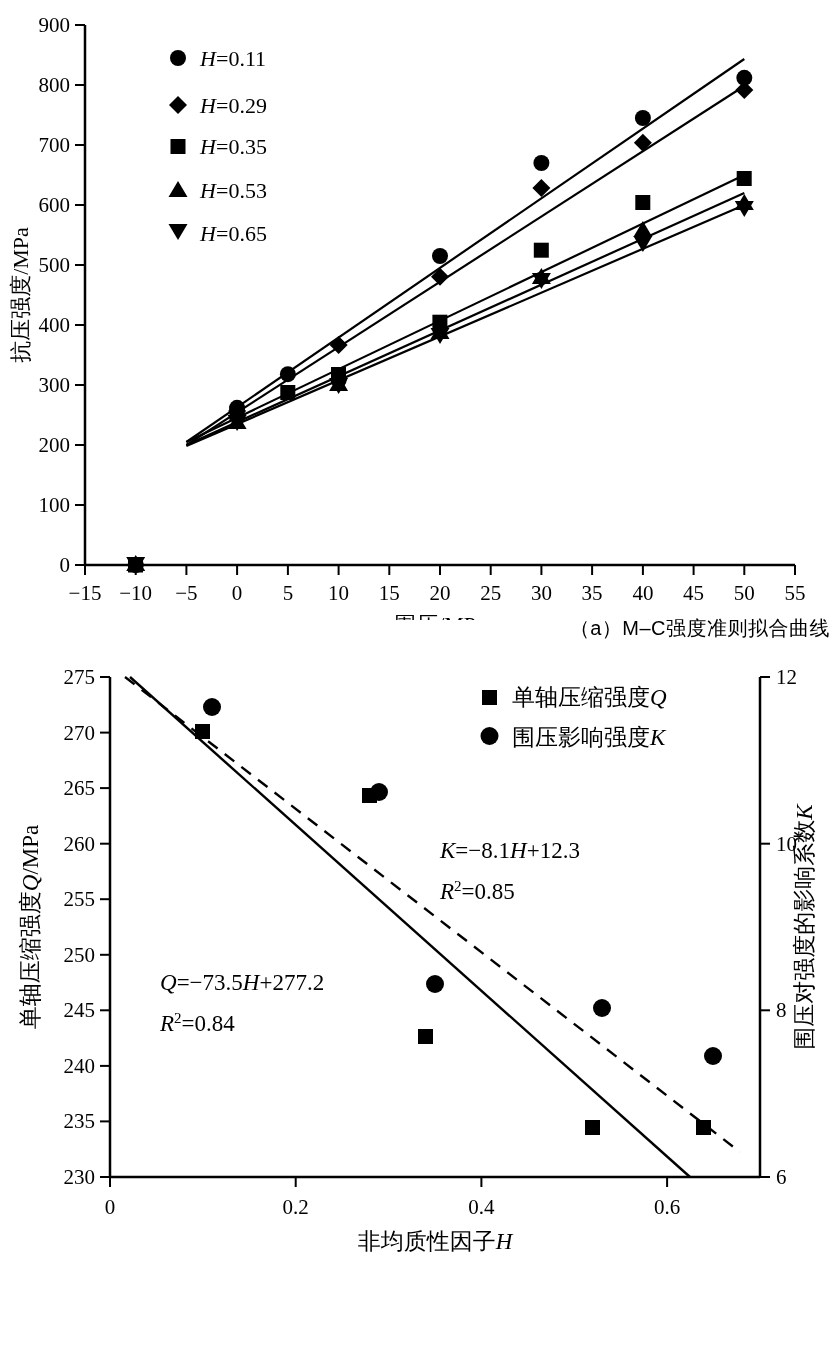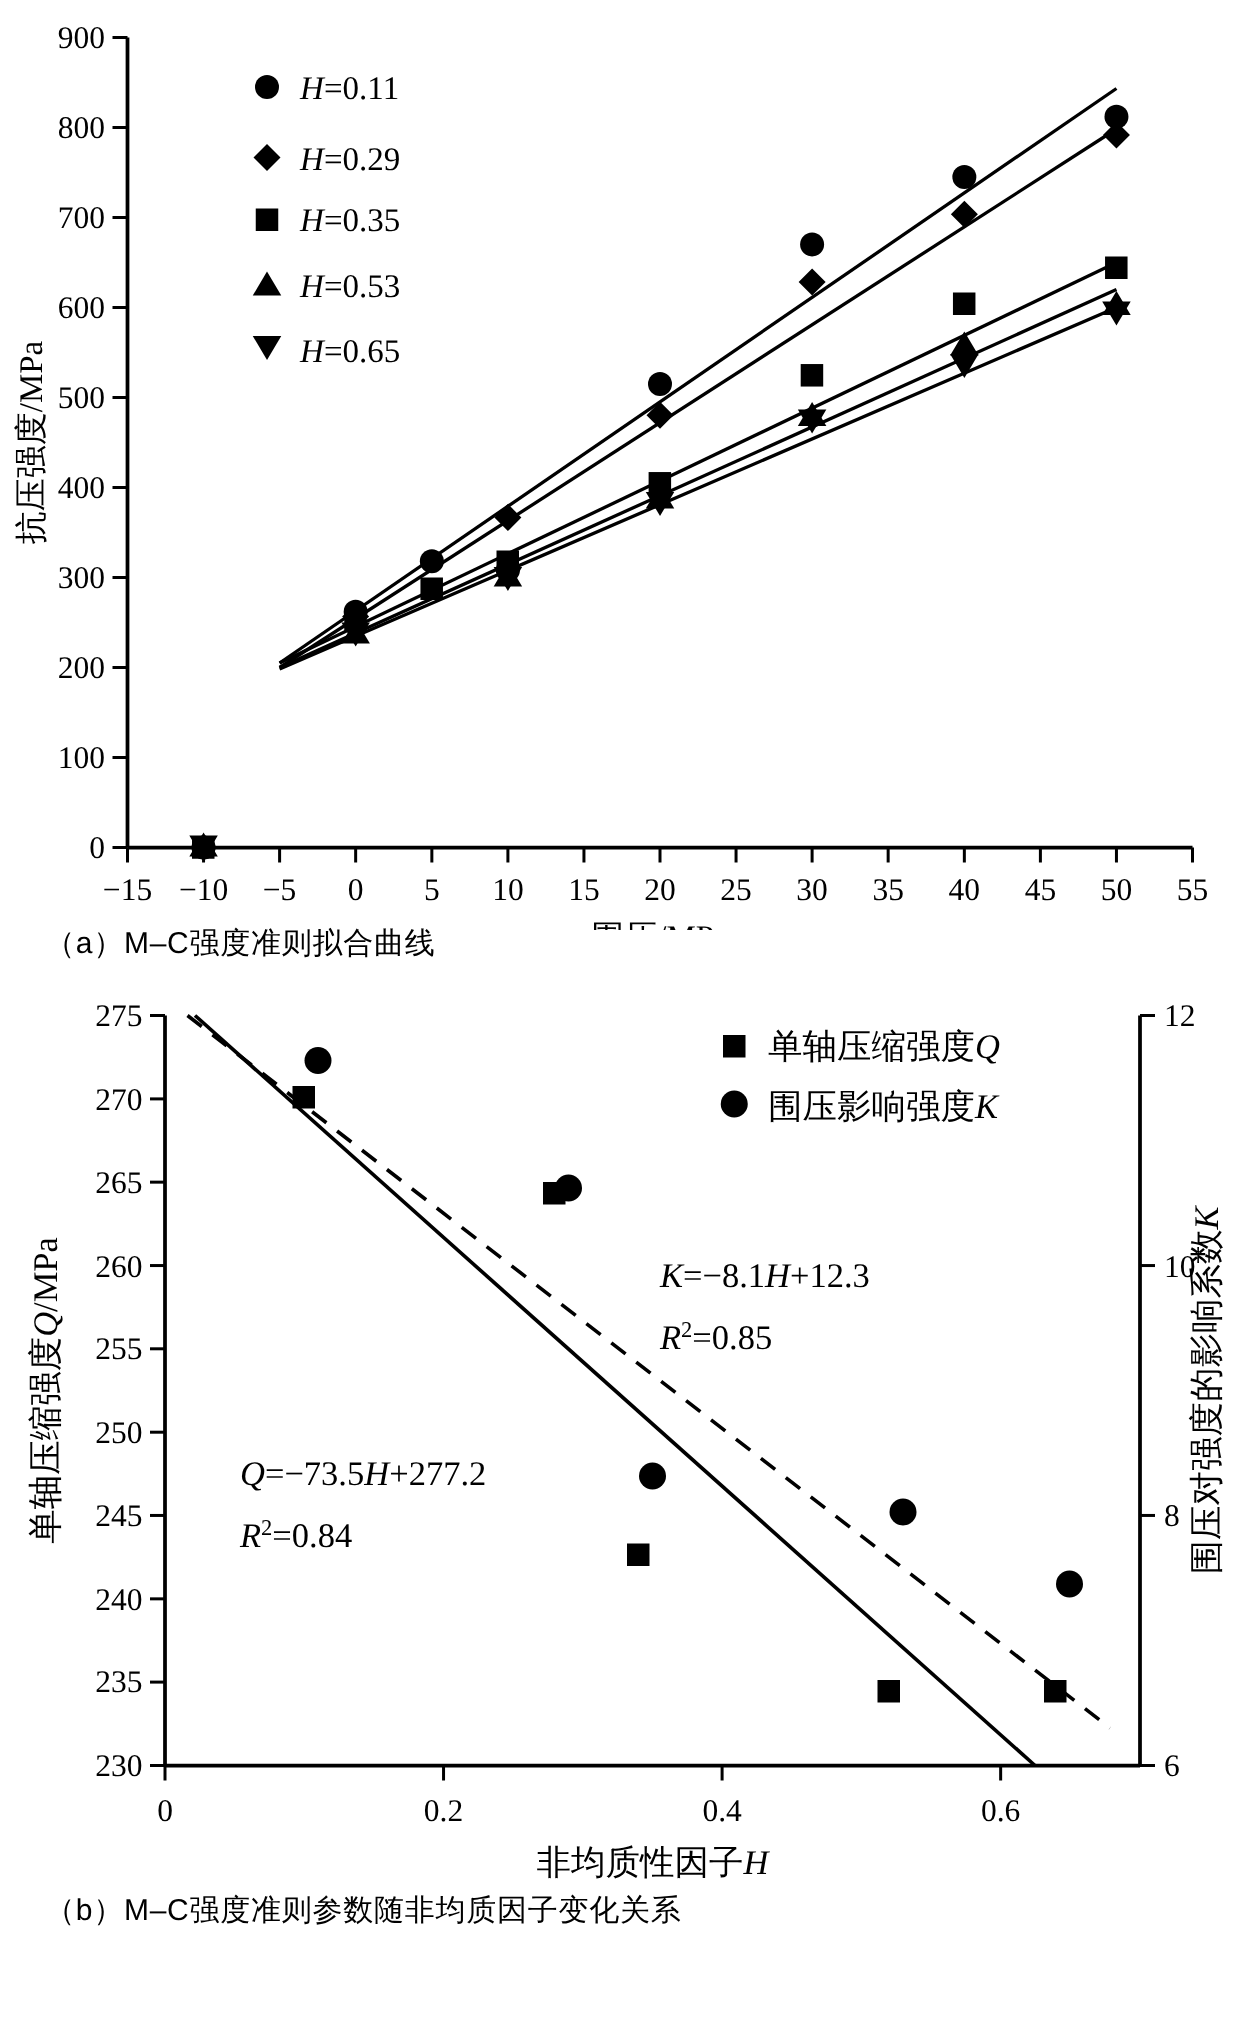--- a/index.html
+++ b/index.html
@@ -1,21 +1,21 @@
 <!DOCTYPE html>
 <html><head>
 <meta charset="utf-8">
 <style>
   html,body{margin:0;padding:0;background:#ffffff;}
   body{width:830px;height:1349px;font-family:"Liberation Serif",serif;color:#000;}
   .page{position:relative;width:830px;height:1349px;overflow:hidden;}
   .fig{position:relative;}
   svg{display:block;}
   .cap{
-    text-align:left;
+    text-align:right;
     font-family:"Liberation Sans","DejaVu Sans",sans-serif;
     font-size:20px;
     letter-spacing:0.5px;
     padding-left:30px;
   }
   text{font-family:"Liberation Serif",serif;}
   .tick{font-size:21px;}
   .axlab{font-size:22px;}
   .legtxt{font-size:22px;}
   .annot{font-size:22px;}
@@ -300,16 +300,15 @@
       <g class="annot">
         <text x="160" y="338" font-size="23">
           <tspan font-style="italic">Q</tspan><tspan>=−73.5</tspan><tspan font-style="italic">H</tspan><tspan>+277.2</tspan>
         </text>
         <text x="160" y="379" font-size="23">
           <tspan font-style="italic">R</tspan><tspan baseline-shift="super" font-size="15">2</tspan><tspan>=0.84</tspan>
         </text>
       </g>
     </svg>
 
-    <div class="cap" style="margin-top:-12px;">（b）M–C强度准则参数随非均质因子变化关系</div>
   </div>
 
 </div>
 
 </body></html>

